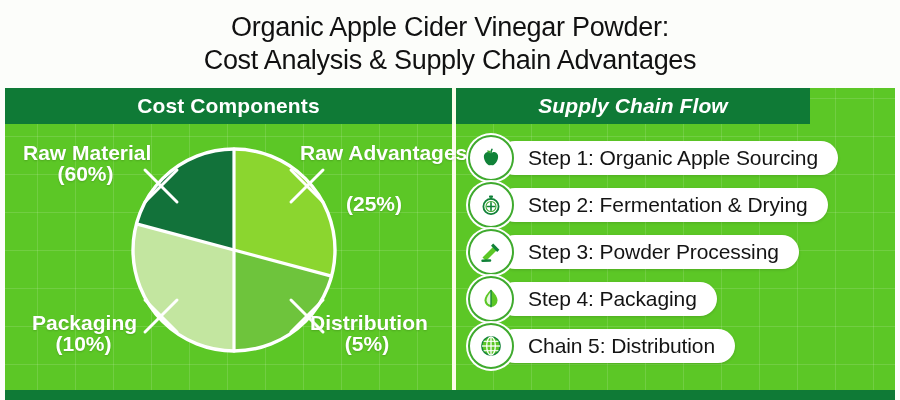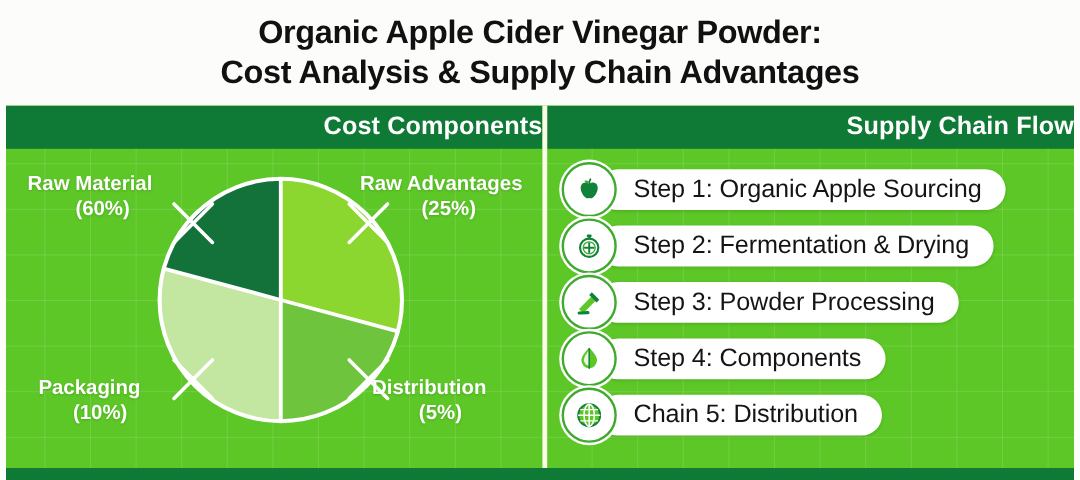--- a/index.html
+++ b/index.html
@@ -25,21 +25,21 @@
     left: 0; top: 0;
     width: 900px; height: 88px;
     display: flex;
     flex-direction: column;
     align-items: center;
     justify-content: center;
     background: #fcfdfa;
   }
   .title-line {
     font-family: "Liberation Sans", sans-serif;
-    font-weight: bold;
+    font-weight: normal;
     font-size: 27px;
     line-height: 33px;
     color: #111111;
     letter-spacing: -0.3px;
     white-space: nowrap;
   }
 
   
   .board {
     position: absolute;
@@ -66,24 +66,24 @@
   }
 
   
   .panel-header {
     position: absolute;
     top: 0;
     height: 36px;
     background: #0f7a36;
     display: flex;
     align-items: center;
-    justify-content: flex-end;
+    justify-content: center;
   }
   .panel-header.left  { left: 0;   width: 447px; }
-  .panel-header.right { left: 451px; width: 439px; }
+  .panel-header.right { left: 451px; width: 354px; font-style: italic; }
   .panel-header-text {
     color: #ffffff;
     font-weight: bold;
     font-size: 21px;
     letter-spacing: 0.1px;
   }
 
   .vertical-divider {
     position: absolute;
     left: 447px; top: 0;
@@ -96,30 +96,30 @@
     position: absolute;
     left: 0; top: 36px;
     width: 447px; height: 272px;
   }
   .pie-svg { position: absolute; left: 0; top: 0; }
 
   .pie-label {
     position: absolute;
     color: #ffffff;
     font-weight: bold;
-    font-size: 17px;
+    font-size: 21px;
     line-height: 21px;
     text-shadow: 0 1px 2px rgba(0,0,0,0.16);
     white-space: nowrap;
   }
   .pie-label .pct { display: block; }
   .pie-label.lbl-raw-material { left: 18px;  top: 18px;  text-align: left; }
   .pie-label.lbl-raw-material .pct { text-align: center; width: 125px; }
   .pie-label.lbl-raw-processing { left: 295px; top: 18px; text-align: left; }
-  .pie-label.lbl-raw-processing .pct { text-align: center; width: 148px; }
+  .pie-label.lbl-raw-processing .pct { text-align: center; width: 148px; margin-top: 30px; }
   .pie-label.lbl-packaging { left: 27px; top: 188px; text-align: left; }
   .pie-label.lbl-packaging .pct { text-align: center; width: 103px; }
   .pie-label.lbl-distribution { left: 305px; top: 188px; text-align: left; }
   .pie-label.lbl-distribution .pct { text-align: center; width: 114px; }
 
   
   .flow-wrap {
     position: absolute;
     left: 451px; top: 36px;
     width: 439px; height: 272px;
@@ -304,21 +304,21 @@
         <div class="flow-row">
           <div class="flow-connector"></div>
           <div class="flow-icon">
             <svg width="26" height="26" viewBox="0 0 26 26">
               <path d="M13 3.5 C17 8 19.5 11 19.5 14.4 A6.5 6.5 0 0 1 6.5 14.4 C6.5 11 9 8 13 3.5 Z" fill="#5cc726"></path>
               <path d="M13 5.6 C10.2 9.1 8.6 11.6 8.6 14.3 A4.4 4.4 0 0 0 13 18.7 Z" fill="#ffffff" opacity="0.85"></path>
               <line x1="13" y1="4.6" x2="13" y2="20.8" stroke="#118239" stroke-width="1.3" stroke-linecap="round"></line>
             </svg>
           </div>
           <div class="flow-pill">
-            <span class="flow-pill-text">Step 4: Components</span>
+            <span class="flow-pill-text">Step 4: Packaging</span>
           </div>
         </div>
 
         <div class="flow-row">
           <div class="flow-icon">
             <svg width="26" height="26" viewBox="0 0 26 26">
               <circle cx="13" cy="13" r="9.2" fill="#5cc726" stroke="#118239" stroke-width="1.5"></circle>
               <ellipse cx="13" cy="13" rx="4.3" ry="9.2" fill="none" stroke="#ffffff" stroke-width="1.3"></ellipse>
               <line x1="13" y1="3.8" x2="13" y2="22.2" stroke="#ffffff" stroke-width="1.3"></line>
               <line x1="3.8" y1="13" x2="22.2" y2="13" stroke="#ffffff" stroke-width="1.3"></line>

